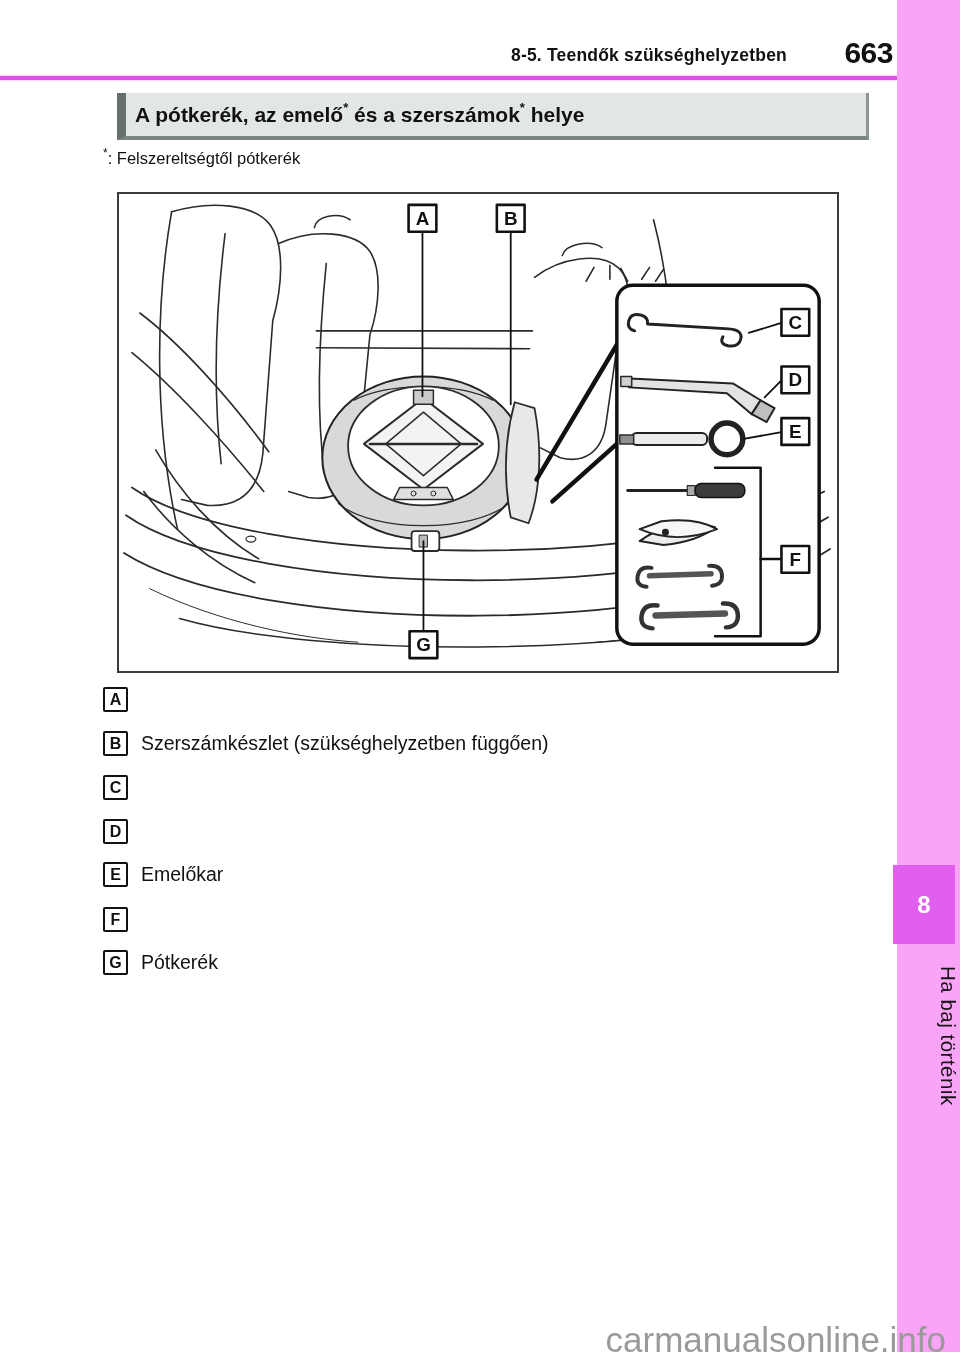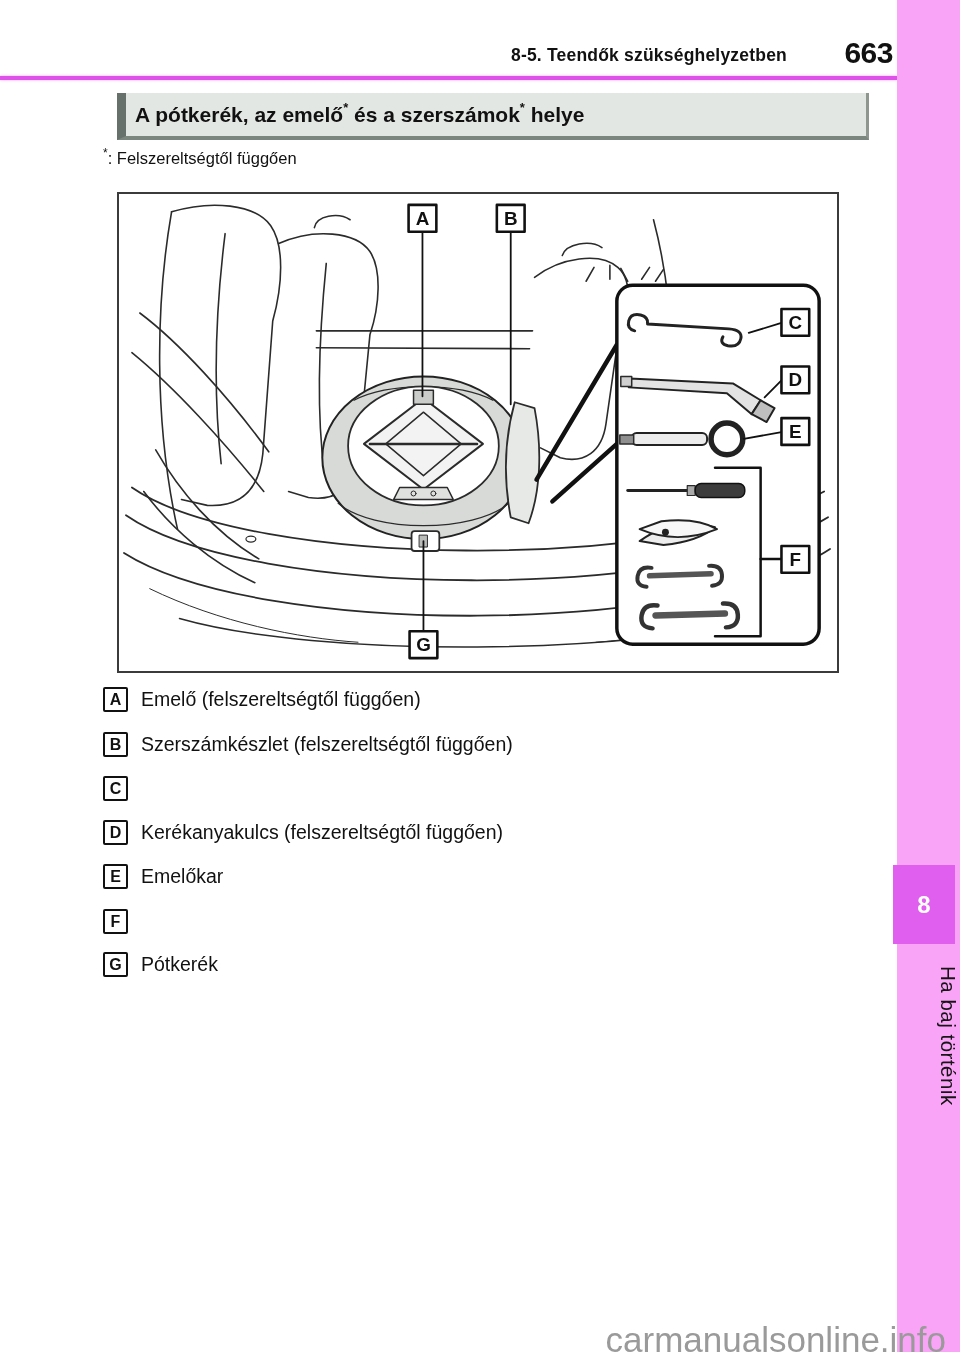--- a/index.html
+++ b/index.html
@@ -59,21 +59,21 @@
 
 <div class="abs running-head">8-5. Teendők szükséghelyzetben</div>
 <div class="abs page-num">663</div>
 <div class="abs head-rule"></div>
 
 <div class="abs title-bar">
   <span class="t"><span>A pótkerék, az emelő</span><sup>*</sup><span> és a szerszámok</span><sup>*</sup><span> helye</span></span>
 </div>
 
 <div class="abs footnote">
-  <sup>*</sup><span>: Felszereltségtől függően</span>
+  <sup>*</sup><span>: Felszereltségtől pótkerék</span>
 </div>
 
 <div class="abs diagram-frame">
 <svg width="718" height="477" viewBox="0 0 722 481" fill="none" stroke="#2b2b2b" stroke-width="1.6" stroke-linecap="round" stroke-linejoin="round">
 
   <g>
 
     <path d="M52,18 C36,110 34,230 58,338"></path>
     <path d="M52,18 C92,6 136,10 152,32 C166,52 164,92 154,128 L144,262 C140,300 120,316 88,314 L62,308"></path>
     <path d="M106,40 C96,120 94,200 102,272"></path>
@@ -201,32 +201,30 @@
     <text x="681" y="375" text-anchor="middle" stroke="none">F</text>
     <rect x="292" y="441" width="28" height="27" fill="#fff"></rect>
     <text x="306" y="461" text-anchor="middle" stroke="none">G</text>
   </g>
 </svg>
 </div>
 
 <div class="abs legend">
   <div class="legend-row">
     <span class="lbox">A</span>
-    <span class="ltext">Emelő (felszereltségtől függően)</span>
   </div>
   <div class="legend-row">
     <span class="lbox">B</span>
-    <span class="ltext">Szerszámkészlet (felszereltségtől függően)</span>
+    <span class="ltext">Szerszámkészlet (szükséghelyzetben függően)</span>
   </div>
   <div class="legend-row">
     <span class="lbox">C</span>
   </div>
   <div class="legend-row">
     <span class="lbox">D</span>
-    <span class="ltext">Kerékanyakulcs (felszereltségtől függően)</span>
   </div>
   <div class="legend-row">
     <span class="lbox">E</span>
     <span class="ltext">Emelőkar</span>
   </div>
   <div class="legend-row">
     <span class="lbox">F</span>
   </div>
   <div class="legend-row">
     <span class="lbox">G</span>

